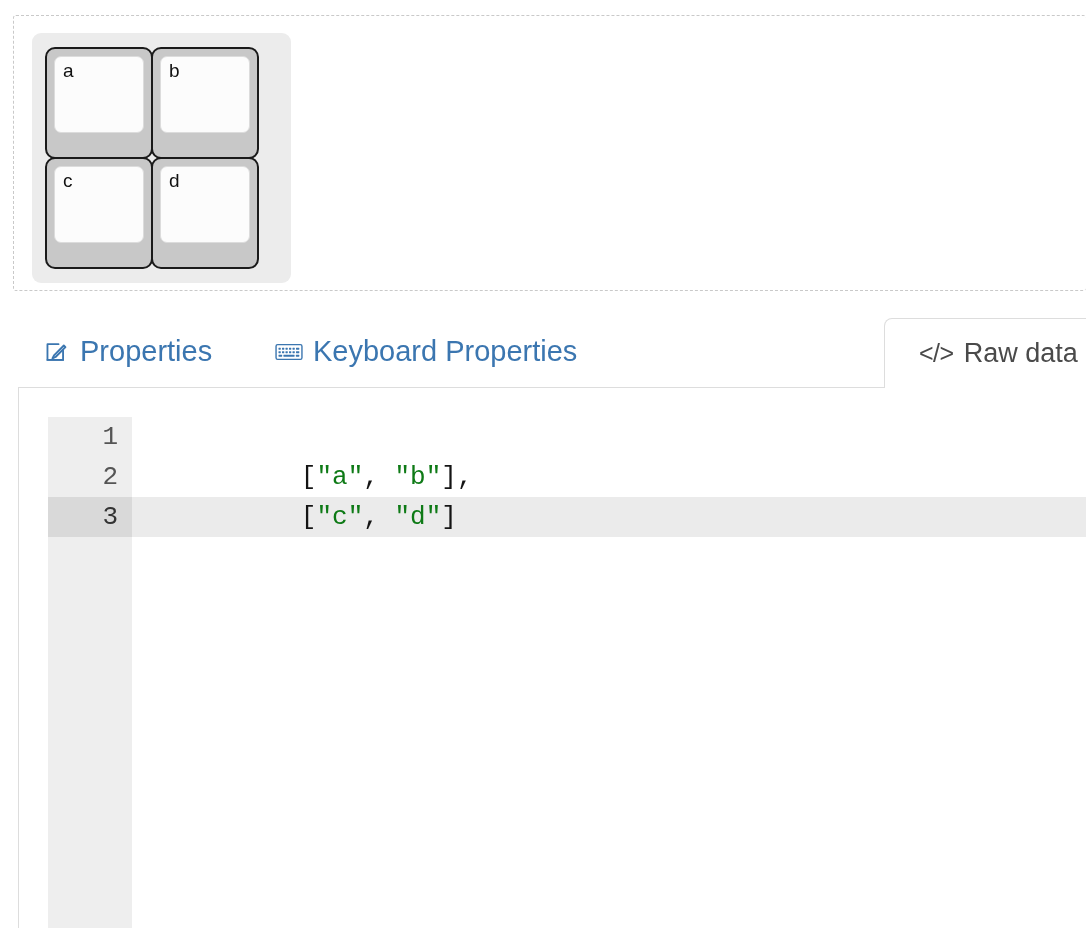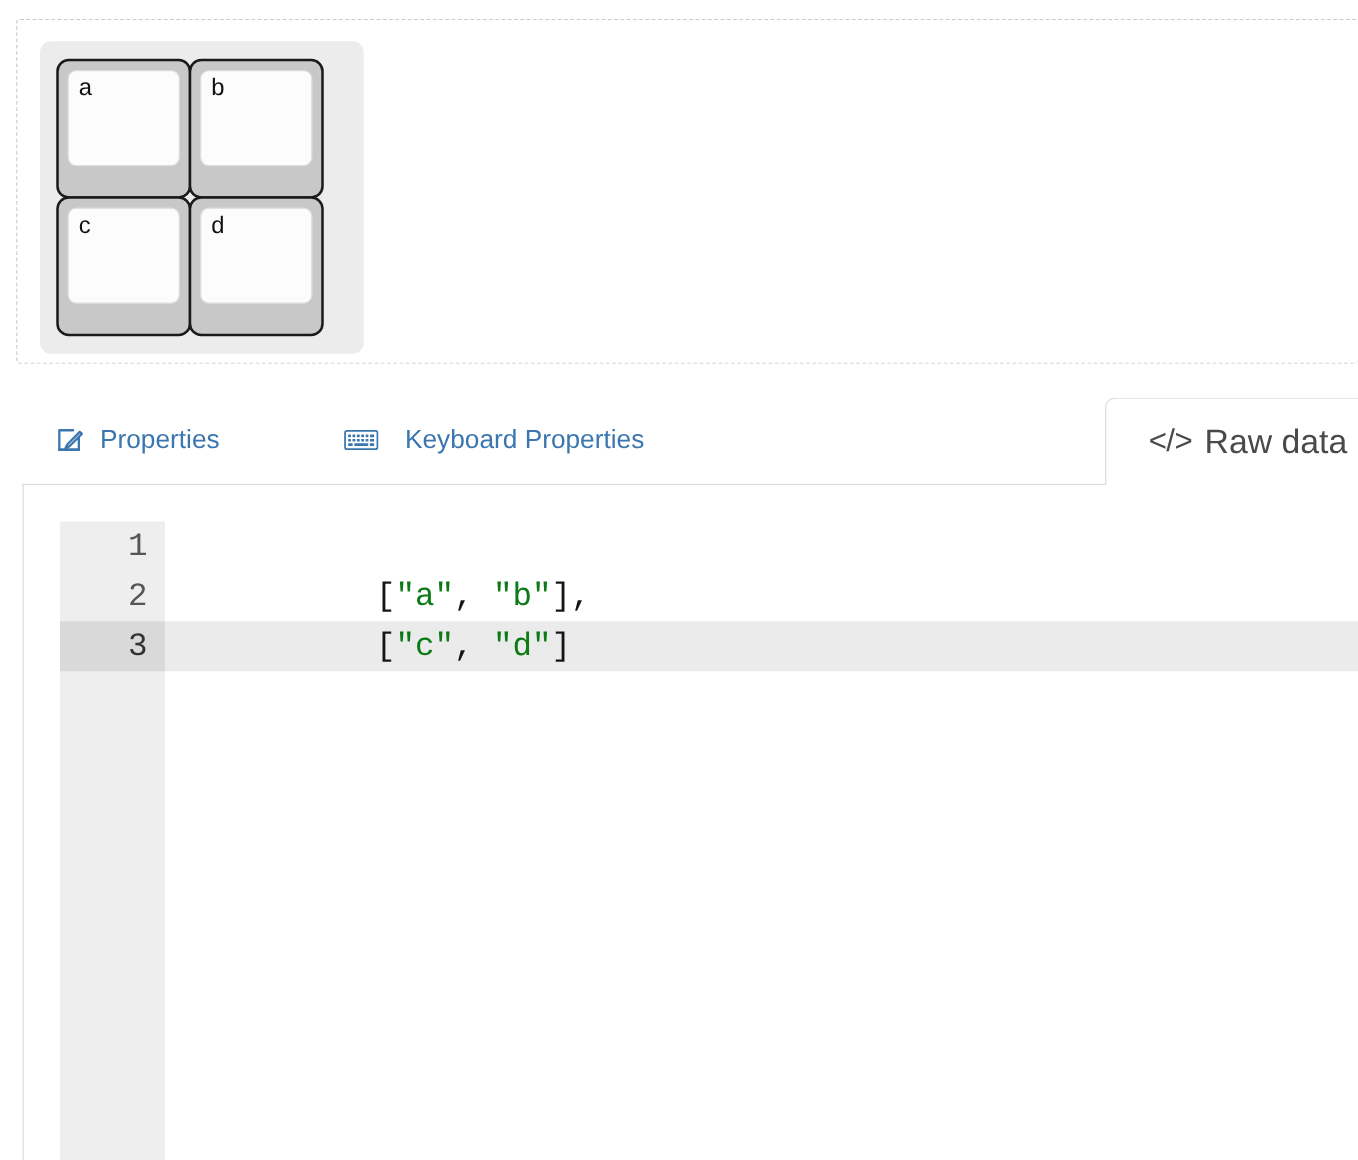--- a/index.html
+++ b/index.html
@@ -91,21 +91,21 @@
     top: 0;
     height: 71px;
     box-sizing: border-box;
     display: flex;
     align-items: center;
     white-space: nowrap;
     cursor: pointer;
   }
   .tab-inactive {
     color: #3b76b0;
-    font-size: 21px;
+    font-size: 29px;
   }
   .tab-active {
     background: #ffffff;
     border: 1px solid #dddddd;
     border-bottom: none;
     border-top-left-radius: 8px;
     border-top-right-radius: 8px;
     top: 2px;
     height: 70px;
     color: #4a4a4a;
@@ -228,21 +228,21 @@
     <span class="tab-icon">
       <svg width="26" height="26" viewBox="0 0 24 24" fill="none" stroke="#3b76b0" stroke-width="1.7">
         <path d="M3.2 4.8h10.2M3.2 4.8v14.4h14.4V10.6" stroke-linecap="round"></path>
         <path d="M3.2 19.2h14.4" stroke-linecap="round"></path>
         <path d="M9.2 15.1l-1.4 2.9 2.9-1.4 9.1-9.1-1.5-1.5z" stroke-linejoin="round"></path>
       </svg>
     </span>
     <span class="tab-label">Properties</span>
   </div>
 
-  <div class="tab tab-inactive" style="left:275px;gap:11px;">
+  <div class="tab tab-inactive" style="left:275px;">
     <span class="tab-icon">
       <svg width="28" height="22" viewBox="0 0 32 22" fill="none" stroke="#3b76b0" stroke-width="1.6">
         <rect x="1.2" y="2.6" width="29.6" height="16.8" rx="1.8"></rect>
         <g fill="#3b76b0" stroke="none">
           <rect x="4" y="6" width="2.6" height="2.4" rx="0.5"></rect>
           <rect x="8" y="6" width="2.6" height="2.4" rx="0.5"></rect>
           <rect x="12" y="6" width="2.6" height="2.4" rx="0.5"></rect>
           <rect x="16" y="6" width="2.6" height="2.4" rx="0.5"></rect>
           <rect x="20" y="6" width="2.6" height="2.4" rx="0.5"></rect>
           <rect x="24" y="6" width="3.8" height="2.4" rx="0.5"></rect>

